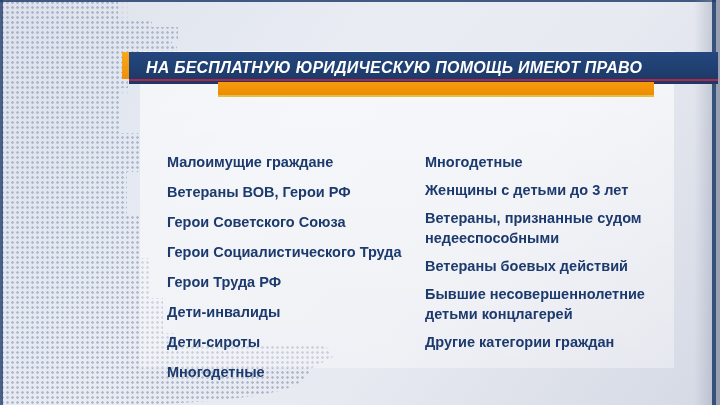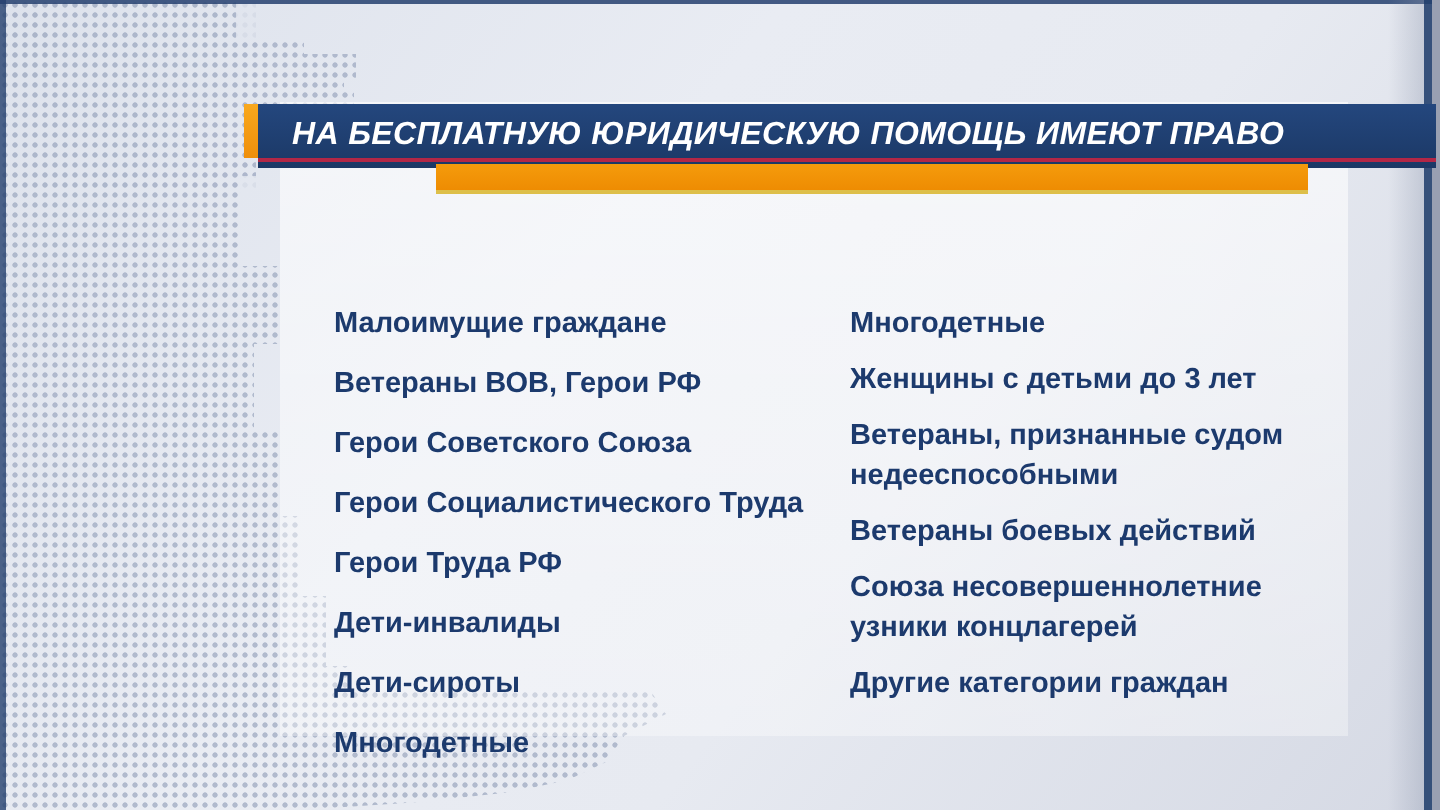--- a/index.html
+++ b/index.html
@@ -89,17 +89,17 @@
     <div>Дети-инвалиды</div>
     <div>Дети-сироты</div>
     <div>Многодетные</div>
   </div>
 
   <div class="col col-right">
     <div>Многодетные</div>
     <div>Женщины с детьми до 3 лет</div>
     <div>Ветераны, признанные судом недееспособными</div>
     <div>Ветераны боевых действий</div>
-    <div>Союза несовершеннолетние узники концлагерей</div>
+    <div>Бывшие несовершеннолетние детьми концлагерей</div>
     <div>Другие категории граждан</div>
   </div>
 
 </div>
 
 </body></html>

